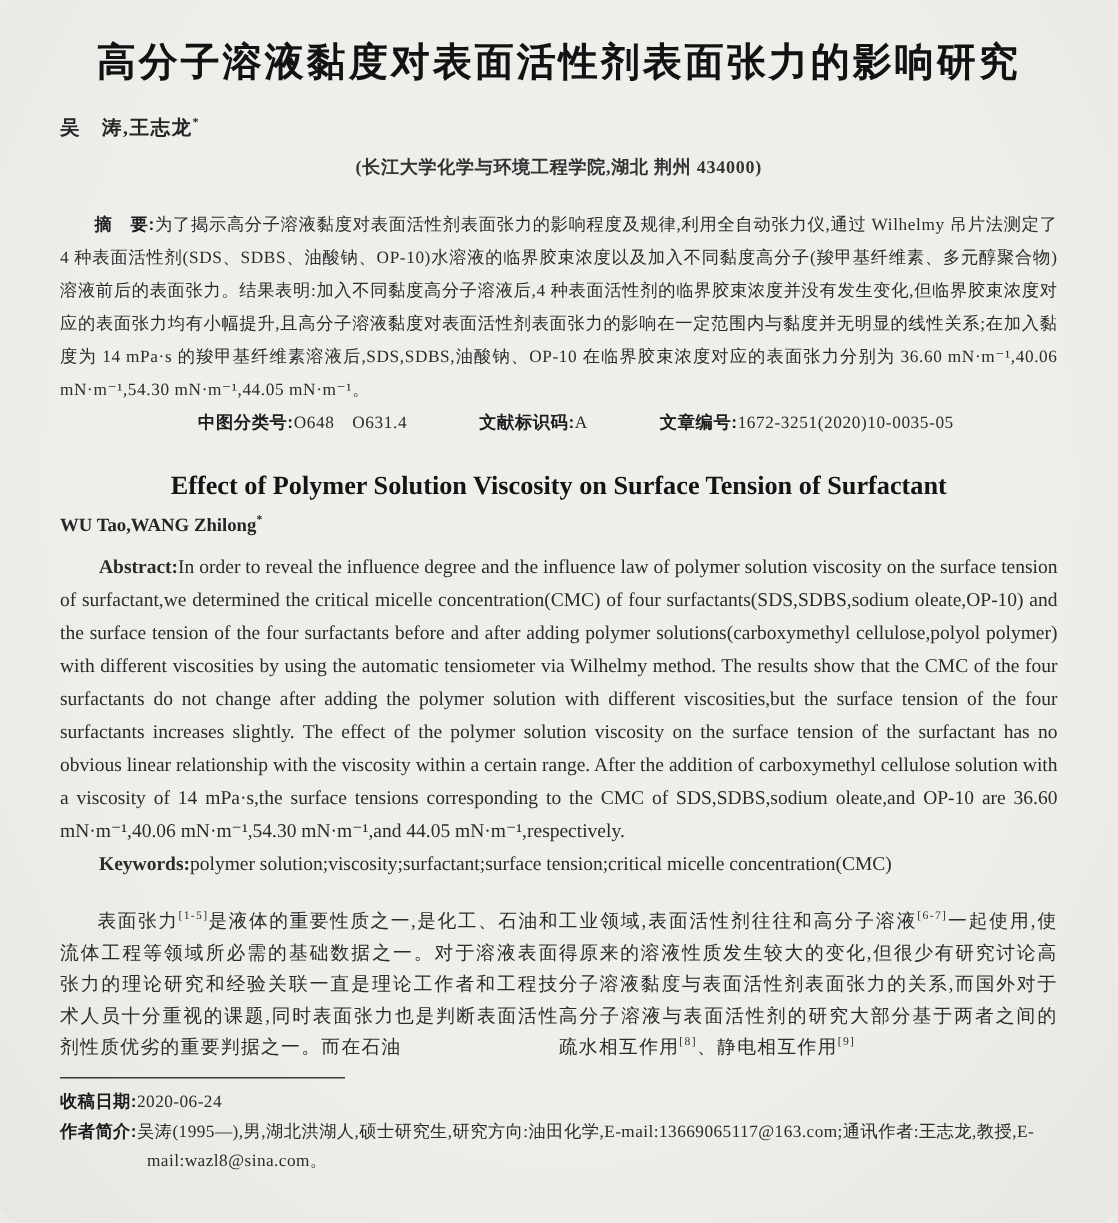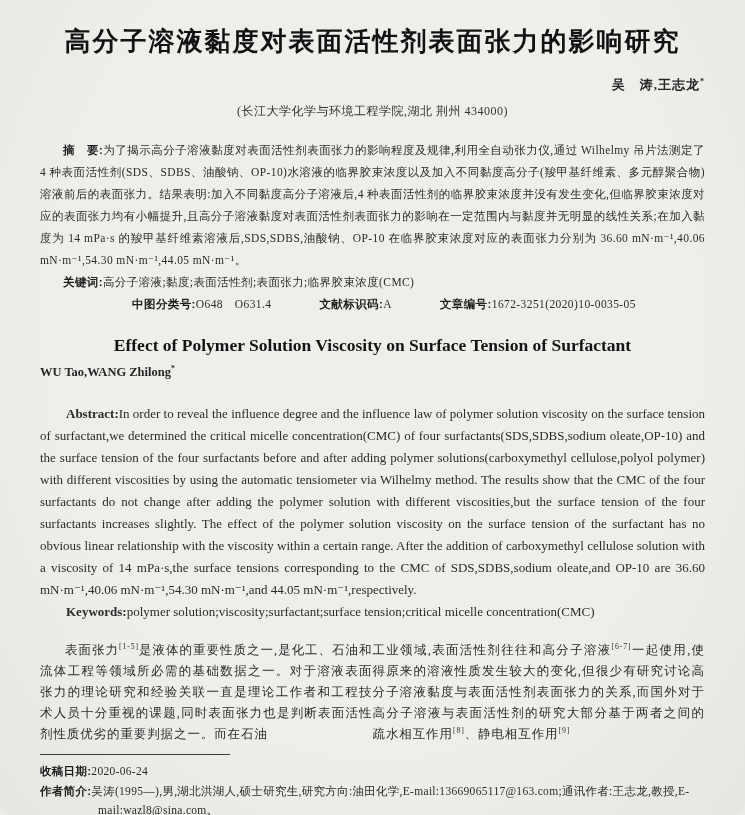--- a/index.html
+++ b/index.html
@@ -21,31 +21,32 @@
   .title-zh {
     text-align: center;
     font-size: 26px;
     font-weight: bold;
     letter-spacing: 2px;
     color: #121212;
     font-family: "Liberation Sans", "DejaVu Sans", sans-serif;
   }
   .authors-zh {
     margin-top: 17px;
-    text-align: right;
+    text-align: left;
     font-size: 13px;
     font-weight: bold;
     letter-spacing: 1px;
   }
   .affil-zh {
     margin-top: 9px;
     text-align: center;
     font-size: 12px;
     letter-spacing: 0.5px;
     color: #333;
+    font-weight: bold;
   }
 
   .abs-zh {
     margin-top: 19px;
     font-size: 11.5px;
     line-height: 22px;
     text-align: justify;
     text-indent: 2em;
     letter-spacing: 0.4px;
     color: #2b2b2b;
@@ -79,21 +80,21 @@
     font-weight: bold;
   }
   .affil-en {
     margin-top: 7px;
     text-align: center;
     font-size: 12.5px;
     font-style: italic;
     color: #333;
   }
   .abs-en {
-    margin-top: 23px;
+    margin-top: 9px;
     font-size: 13px;
     line-height: 22px;
     text-align: justify;
     text-indent: 2em;
     color: #2b2b2b;
   }
   .kw-en {
     font-size: 13px;
     line-height: 22px;
     text-indent: 2em;
@@ -138,21 +139,20 @@
 <div class="page">
 
   <h1 class="title-zh">高分子溶液黏度对表面活性剂表面张力的影响研究</h1>
 
   <p class="authors-zh"><span>吴　涛,王志龙</span><sup>*</sup></p>
 
   <p class="affil-zh">(长江大学化学与环境工程学院,湖北 荆州 434000)</p>
 
   <p class="abs-zh"><span class="lbl">摘　要:</span><span>为了揭示高分子溶液黏度对表面活性剂表面张力的影响程度及规律,利用全自动张力仪,通过 Wilhelmy 吊片法测定了 4 种表面活性剂(SDS、SDBS、油酸钠、OP-10)水溶液的临界胶束浓度以及加入不同黏度高分子(羧甲基纤维素、多元醇聚合物)溶液前后的表面张力。结果表明:加入不同黏度高分子溶液后,4 种表面活性剂的临界胶束浓度并没有发生变化,但临界胶束浓度对应的表面张力均有小幅提升,且高分子溶液黏度对表面活性剂表面张力的影响在一定范围内与黏度并无明显的线性关系;在加入黏度为 14 mPa·s 的羧甲基纤维素溶液后,SDS,SDBS,油酸钠、OP-10 在临界胶束浓度对应的表面张力分别为 36.60 mN·m⁻¹,40.06 mN·m⁻¹,54.30 mN·m⁻¹,44.05 mN·m⁻¹。</span></p>
 
-  <p class="kw-zh"><span class="lbl">关键词:</span><span>高分子溶液;黏度;表面活性剂;表面张力;临界胶束浓度(CMC)</span></p>
 
   <div class="meta-row">
     <span><span class="lbl">中图分类号:</span><span>O648　O631.4</span></span>
     <span><span class="lbl">文献标识码:</span><span>A</span></span>
     <span><span class="lbl">文章编号:</span><span>1672-3251(2020)10-0035-05</span></span>
   </div>
 
   <h2 class="title-en">Effect of Polymer Solution Viscosity on Surface Tension of Surfactant</h2>
 
   <p class="authors-en"><span>WU Tao,WANG Zhilong</span><sup>*</sup></p>

